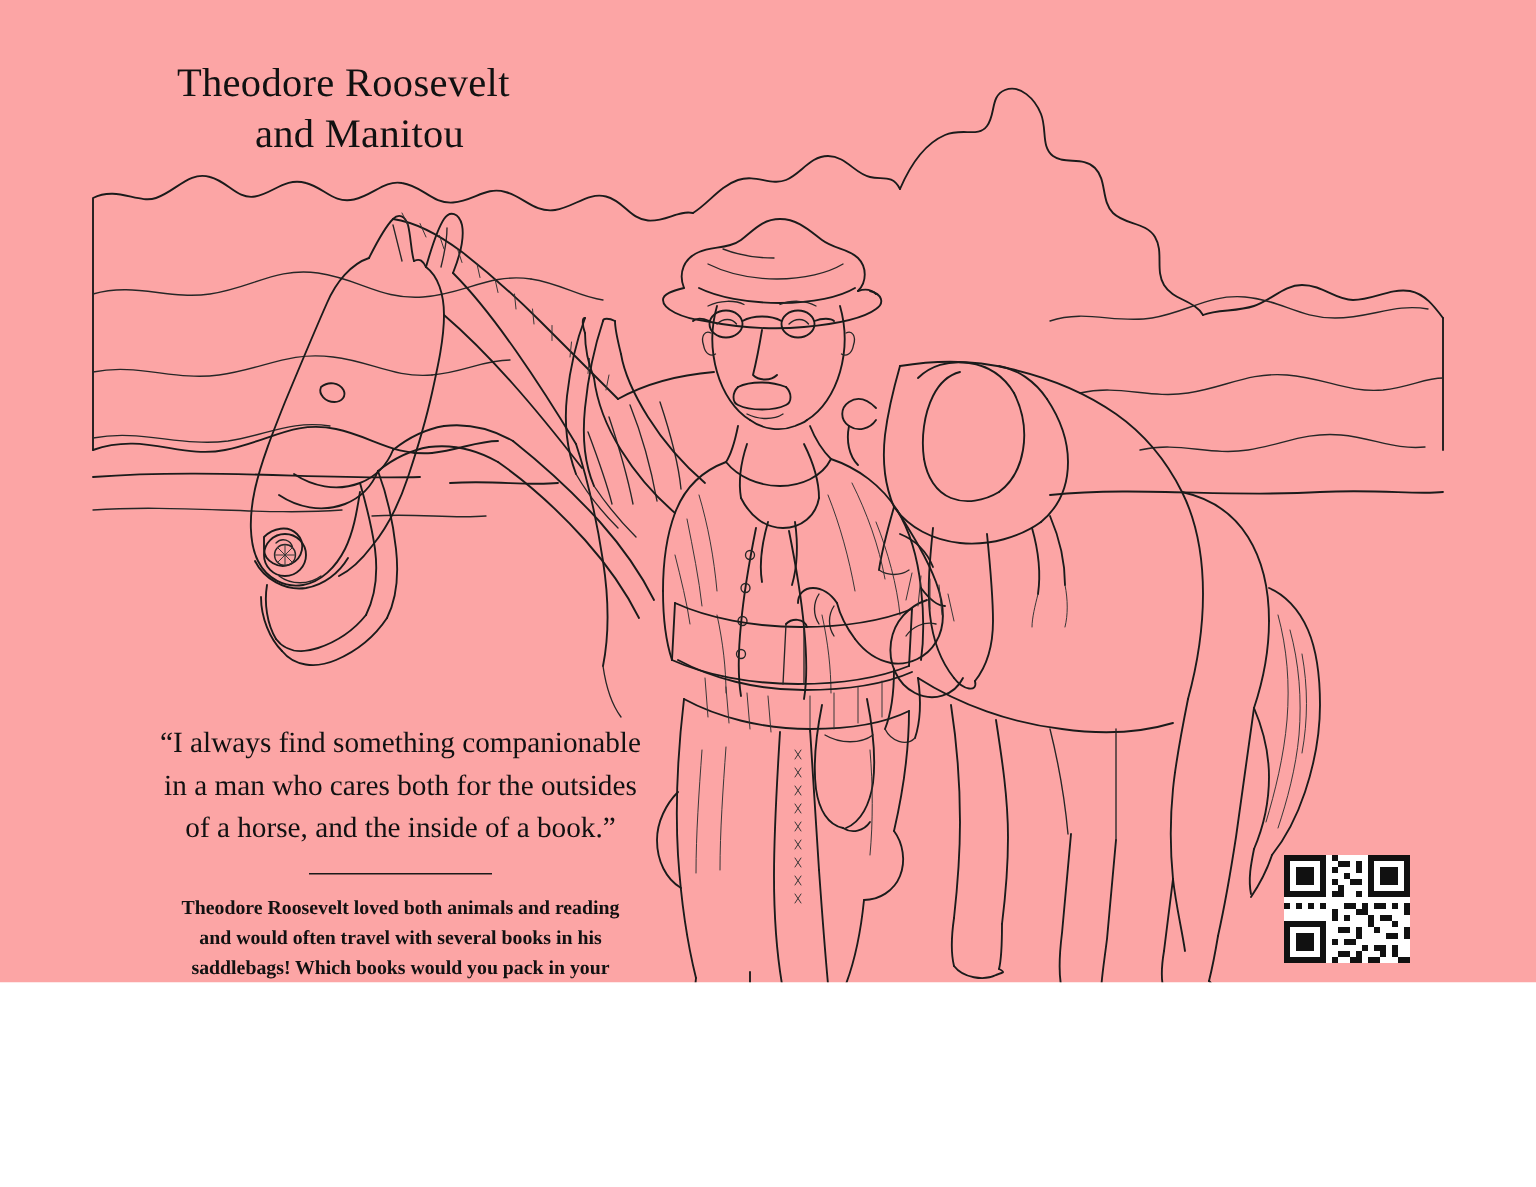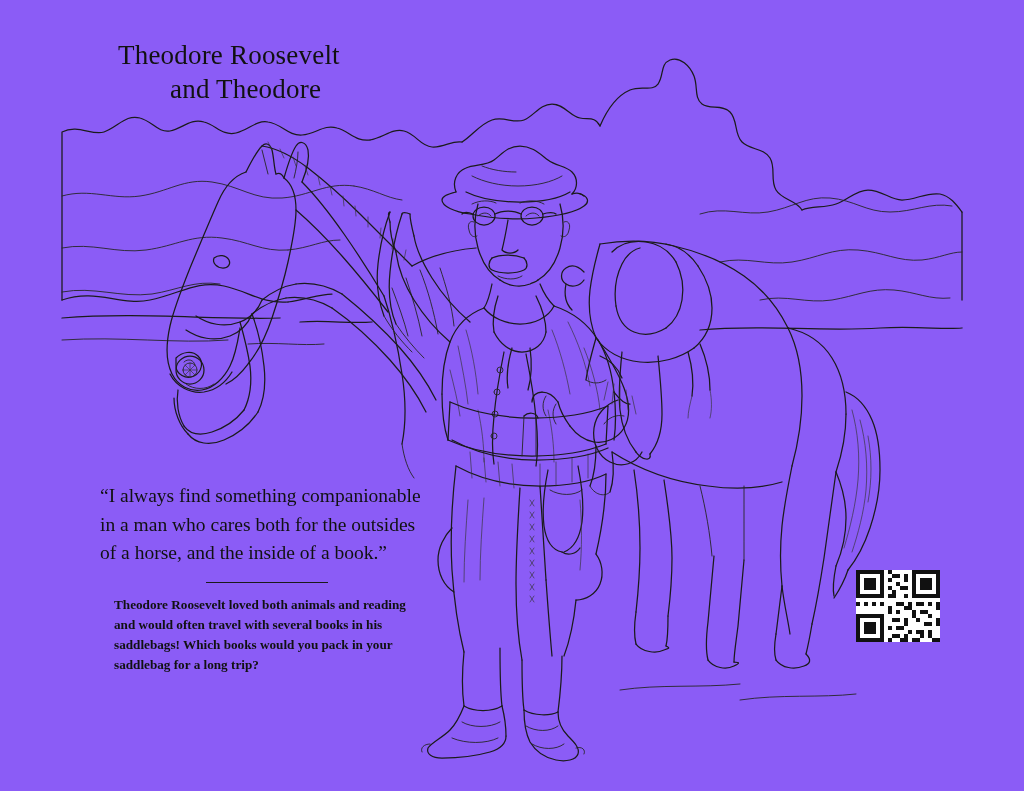--- a/index.html
+++ b/index.html
@@ -7,22 +7,22 @@
     padding: 0;
     background: #ffffff;
   }
   body {
     font-family: "Liberation Serif", serif;
     color: #111111;
   }
   #page {
     position: relative;
     width: 1024px;
-    height: 791px;
-    background: #8b5cf6;
+    height: 655px;
+    background: #fca5a5;
     overflow: hidden;
   }
 
   
   #title-block {
     position: absolute;
     left: 118px;
     top: 38px;
     width: 420px;
     z-index: 6;
@@ -42,21 +42,21 @@
     color: #111;
     padding-left: 52px;
   }
 
   
   #quote-block {
     position: absolute;
     left: 100px;
     top: 482px;
     width: 334px;
-    text-align: left;
+    text-align: center;
     z-index: 6;
   }
   #quote-text {
     font-family: "Liberation Serif", serif;
     font-size: 19.5px;
     line-height: 28.5px;
     color: #111;
   }
   #quote-rule {
     width: 122px;
@@ -446,21 +446,21 @@
 
       <g>
         <path class="ln-thin" d="M620 690 C660 684 700 688 740 684"></path>
         <path class="ln-thin" d="M740 700 C780 694 820 698 856 694"></path>
       </g>
     </svg>
   </div>
 
   <div id="title-block">
     <div id="title-line-1">Theodore Roosevelt</div>
-    <div id="title-line-2">and Theodore</div>
+    <div id="title-line-2">and Manitou</div>
   </div>
 
   <div id="quote-block">
     <div id="quote-text">“I always find something companionable in a man who cares both for the outsides of a horse, and the inside of a book.”</div>
     <div id="quote-rule"></div>
     <div id="quote-caption">Theodore Roosevelt loved both animals and reading and would often travel with several books in his saddlebags! Which books would you pack in your saddlebag for a long trip?</div>
   </div>
 
   <div id="qr-code">
     <svg viewBox="0 0 21 18" width="84" height="72" xmlns="http://www.w3.org/2000/svg" shape-rendering="crispEdges">

